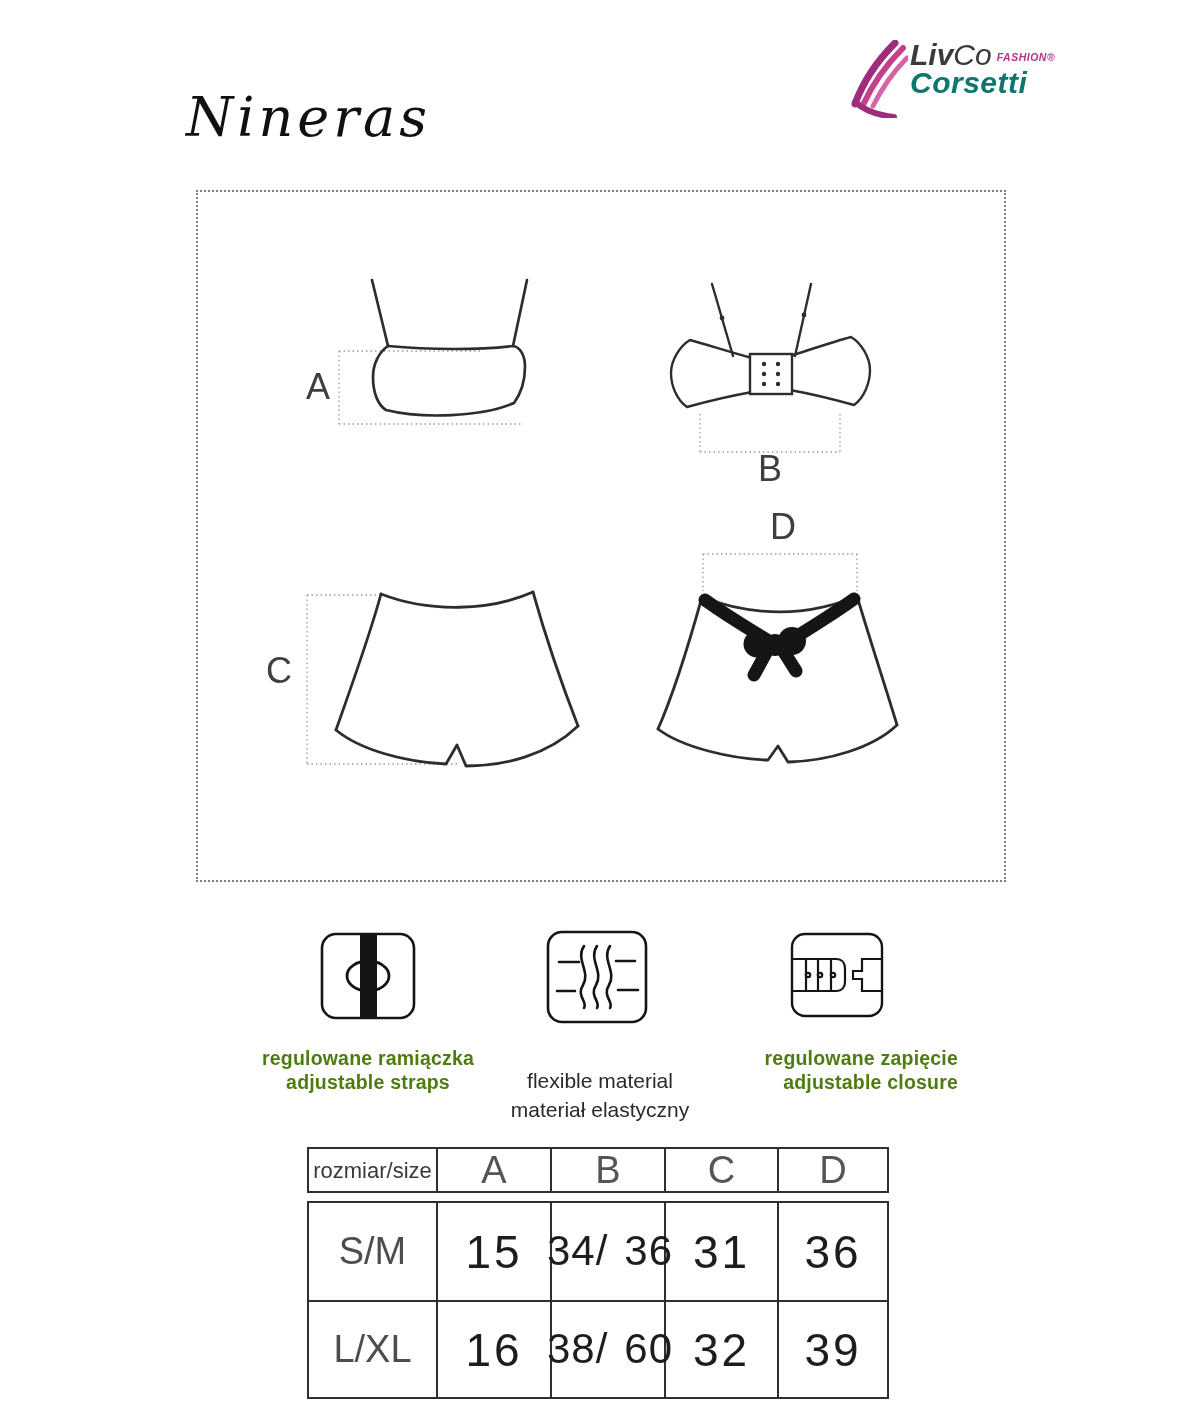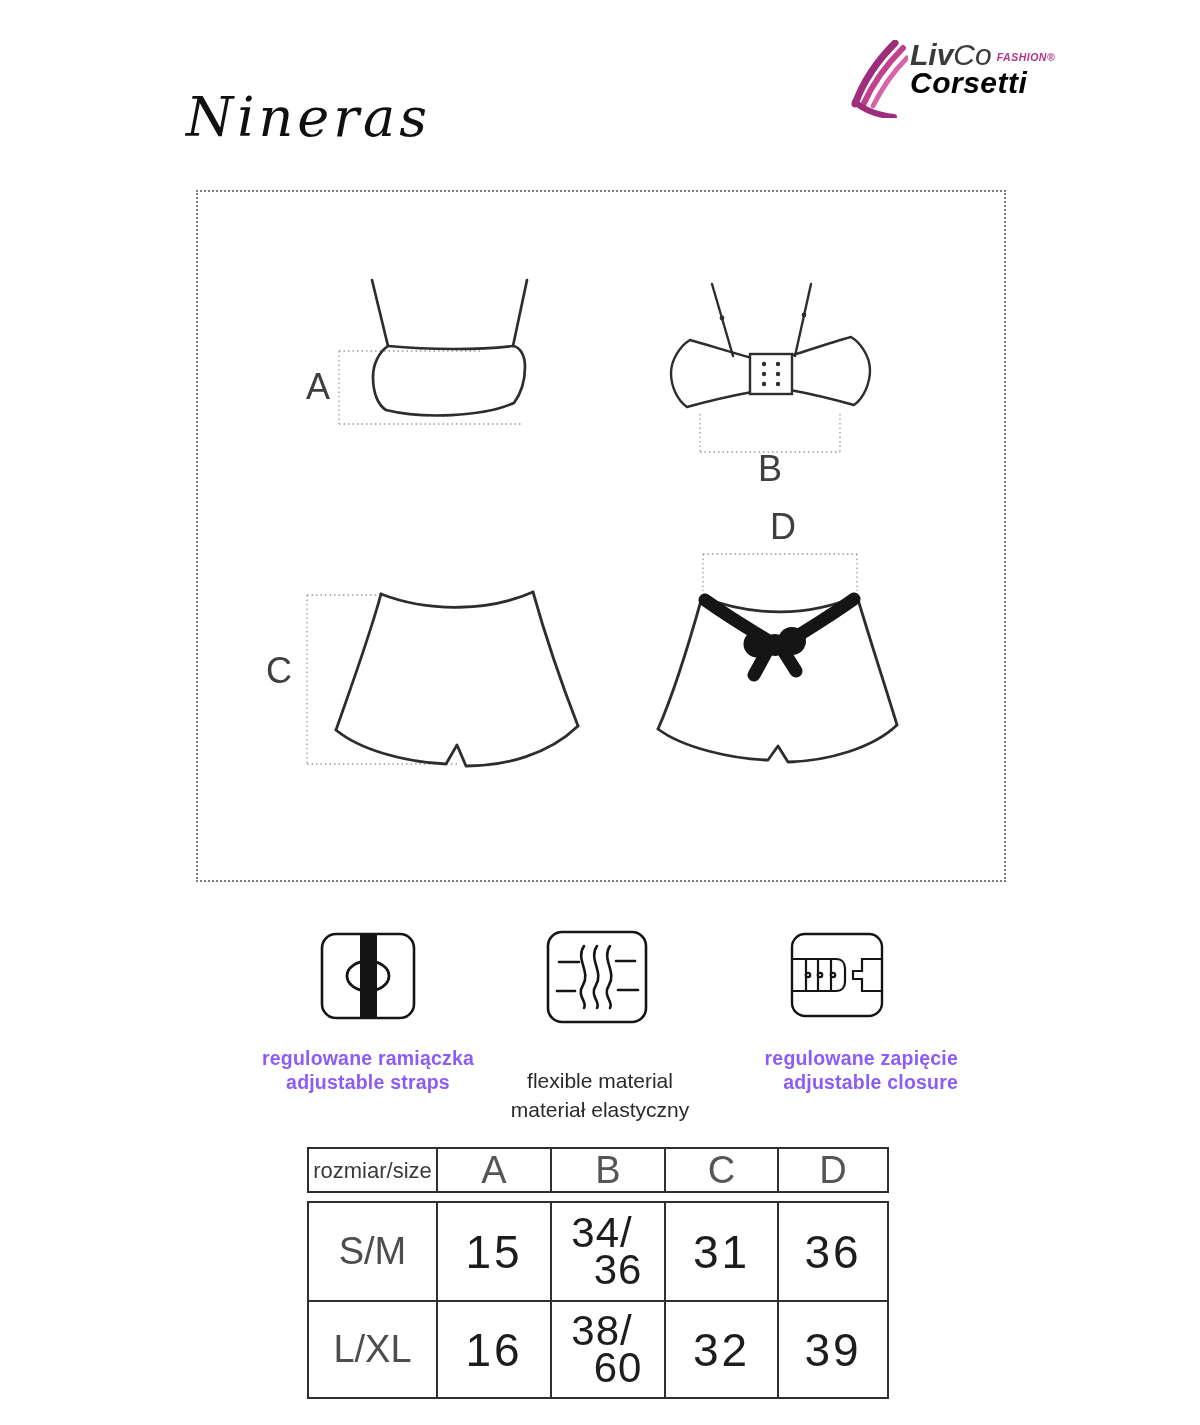--- a/index.html
+++ b/index.html
@@ -14,53 +14,53 @@
     position:absolute; left:186px; top:86px;
     font-family:"DejaVu Serif", serif; font-style:italic;
     font-size:54px; font-weight:500; color:#101010; letter-spacing:4px;
   }
   .brand { position:absolute; left:850px; top:40px; display:flex; align-items:flex-start; }
   .brand-text { margin-left:2px; font-style:italic; line-height:1; }
   .brand-row1 { white-space:nowrap; }
   .brand-liv { font-size:30px; font-weight:800; color:#3a3a3c; }
   .brand-co  { font-size:30px; font-weight:400; color:#3a3a3c; }
   .brand-fashion { font-size:10.5px; font-weight:700; color:#b5338a; margin-left:5px; position:relative; top:-4px; letter-spacing:.5px; }
-  .brand-corsetti { font-size:30px; font-weight:800; color:#000000; margin-top:-2px; letter-spacing:.5px; }
+  .brand-corsetti { font-size:30px; font-weight:800; color:#0f766e; margin-top:-2px; letter-spacing:.5px; }
   
   .diagram-box {
     position:absolute; left:196px; top:190px; width:810px; height:692px;
     border:2px dotted #7d7d7d;
   }
   .g-svg { position:absolute; }
   .dim-label {
     position:absolute; width:40px; text-align:center;
     font-size:36px; font-weight:400; color:#3f3f3f;
   }
   
   .feat-icon { position:absolute; }
   .feat-caption { position:absolute; width:244px; text-align:center; }
-  .feat-caption.bold { font-weight:700; font-size:19.5px; line-height:24px; color:#8b5cf6; letter-spacing:.2px; }
+  .feat-caption.bold { font-weight:700; font-size:19.5px; line-height:24px; color:#4d7c0f; letter-spacing:.2px; }
   .feat-caption.reg  { font-weight:400; font-size:21px;  line-height:29px; color:#2a2a2a; }
   
   .tbl {
     position:absolute; left:307px; width:582px;
     display:grid; grid-template-columns:127px 114px 114px 113px 110px;
     border:2px solid #2f2f2f; background:#fff;
   }
   .tbl-header { top:1147px; height:46px; }
   .tbl-body   { top:1201px; height:198px; grid-template-rows:1fr 1fr; }
   .th, .td { display:flex; align-items:center; justify-content:center;text-align:right; }
   .th + .th, .td + .td { border-left:2px solid #2f2f2f; }
   .td.col-1 { border-left:none; }
   .row2 { border-top:2px solid #2f2f2f; }
   .th-size { font-size:22px; color:#3a3a3a; }
   .th-dim  { font-size:38px; color:#555555; }
   .td-size { font-size:38px; color:#4d4d4d; }
   .td-num  { font-size:46px; color:#1d1d1d; letter-spacing:3px; }
-  .td-b    { font-size:42px; letter-spacing:1px; flex-direction:column; line-height:.86; }
+  .td-b    { font-size:42px; letter-spacing:1px; flex-direction:row; line-height:.86; }
   .b-top { display:block; transform:translateX(-6px); }
   .b-bot { display:block; transform:translateX(10px); }
 </style>
 </head>
 <body>
 
 <div class="sheet">
 
   <div class="product-title">Nineras</div>
 

